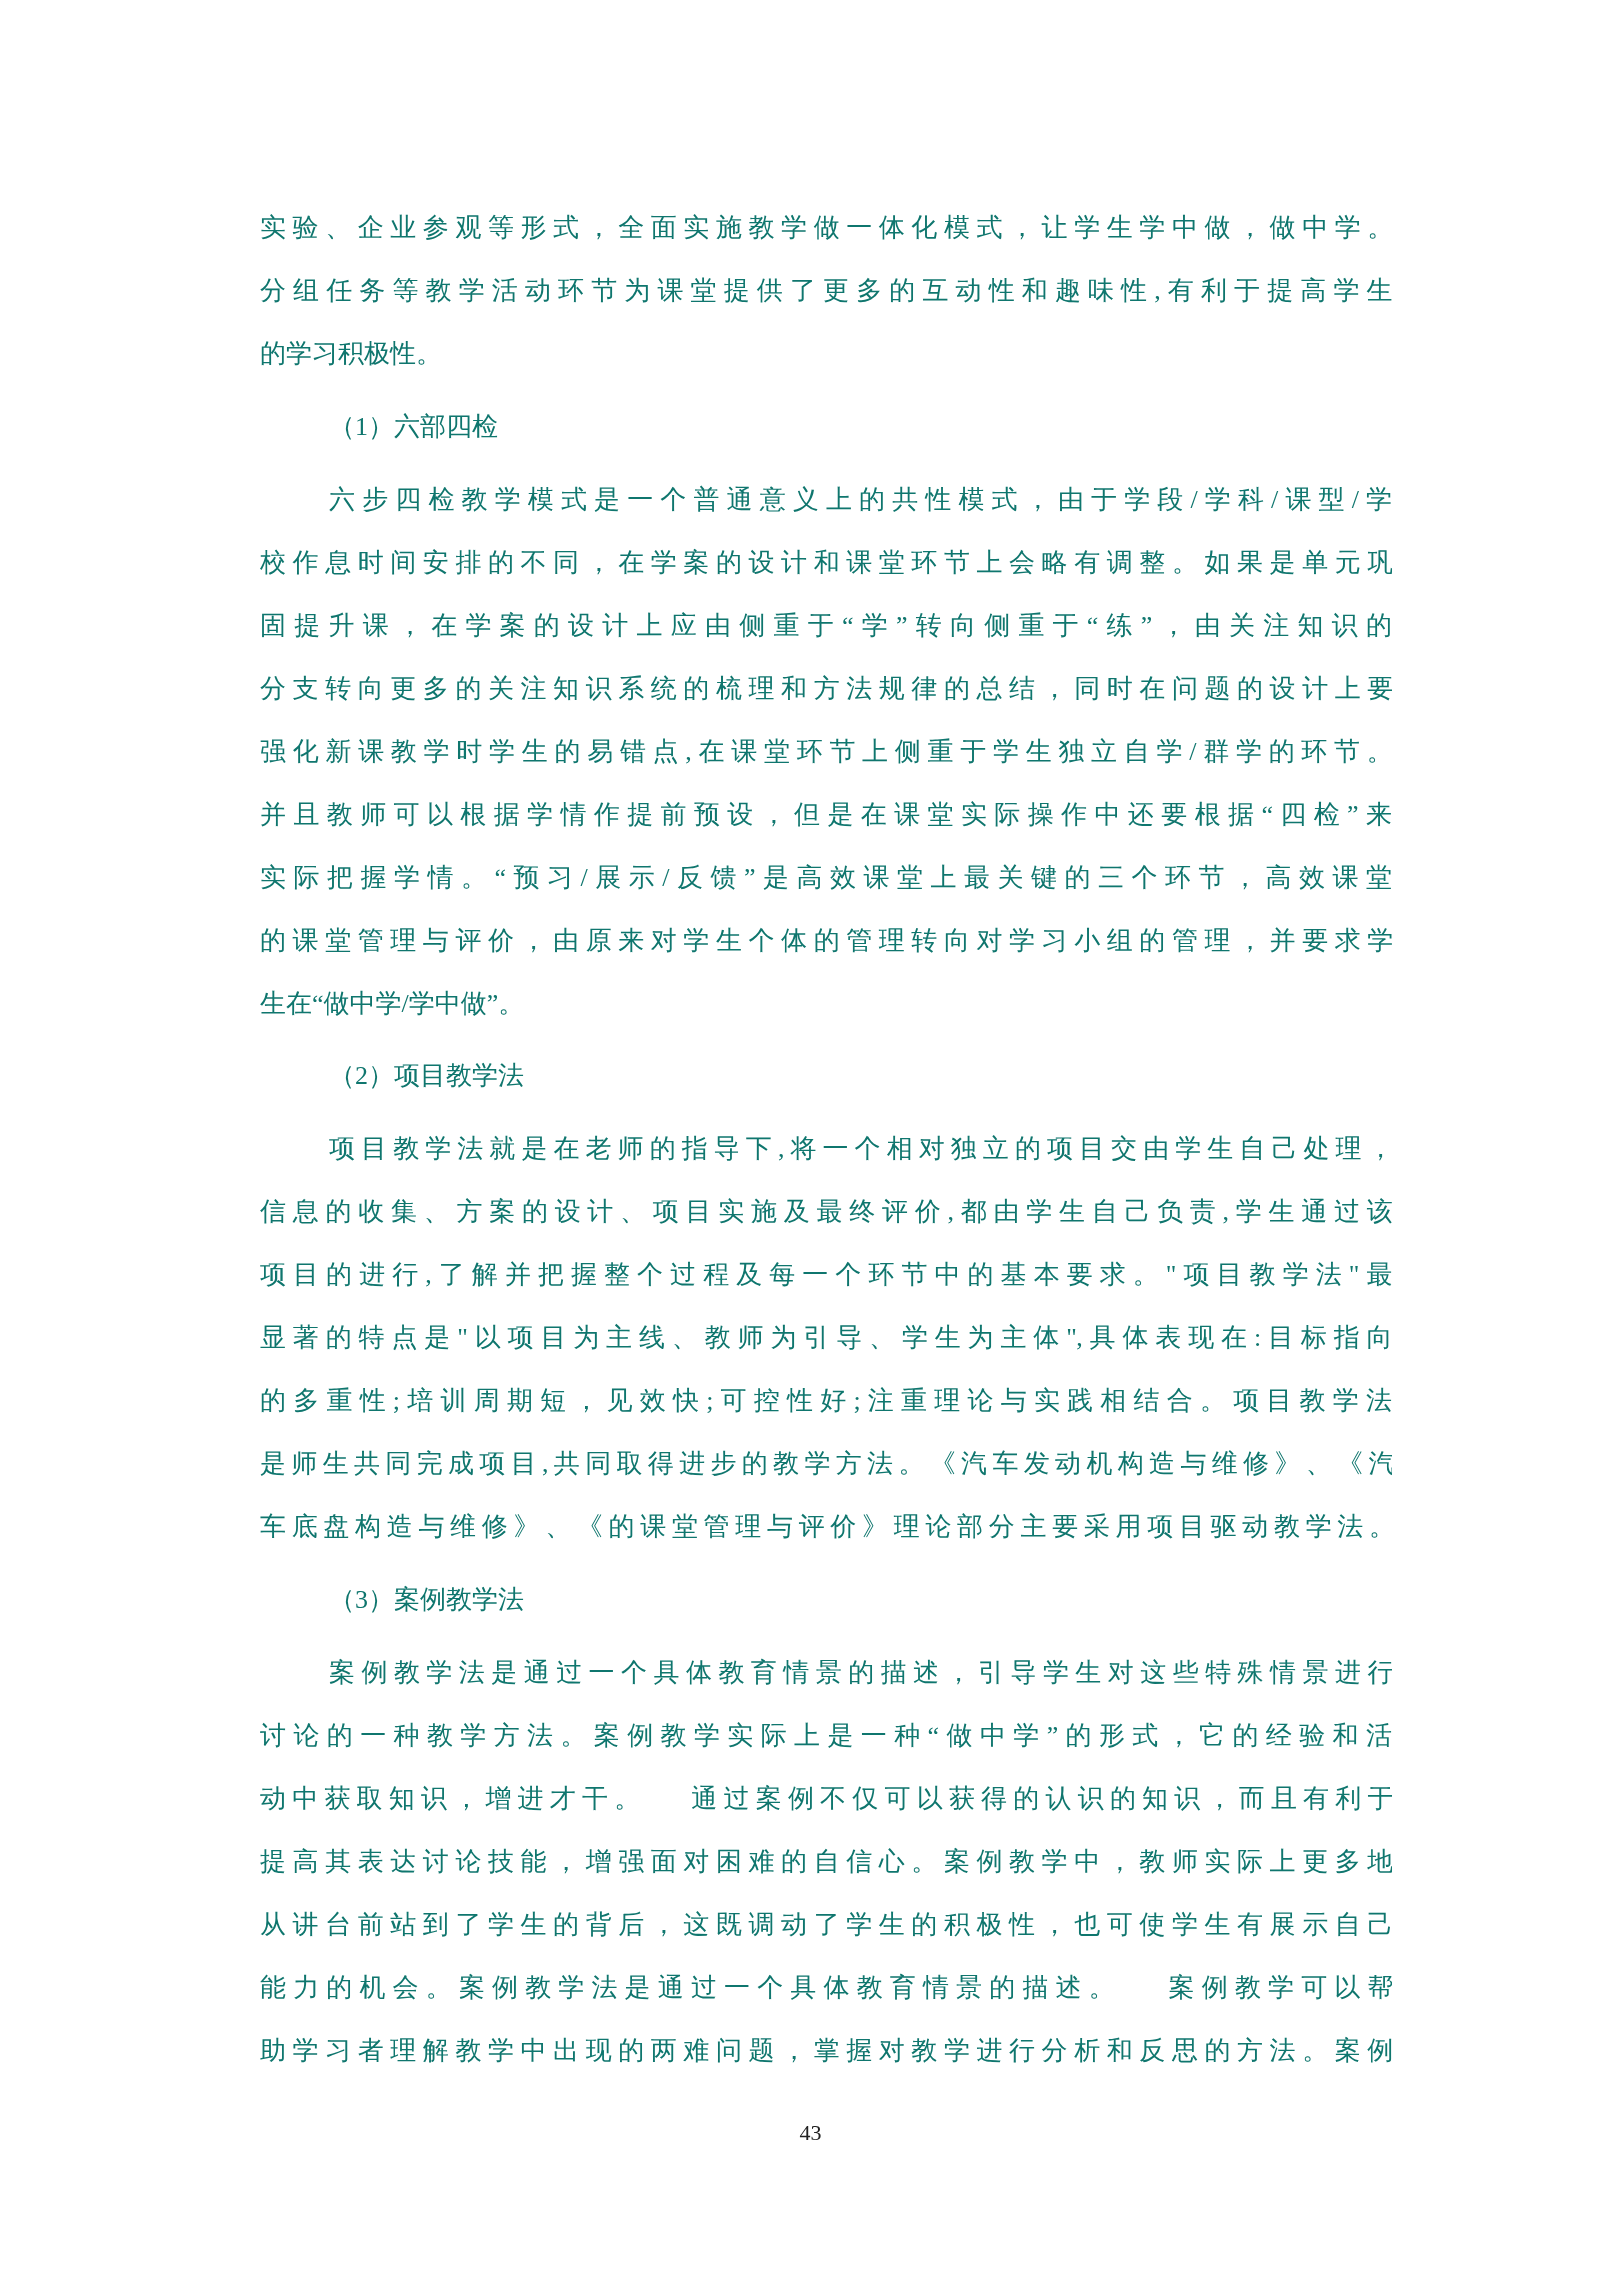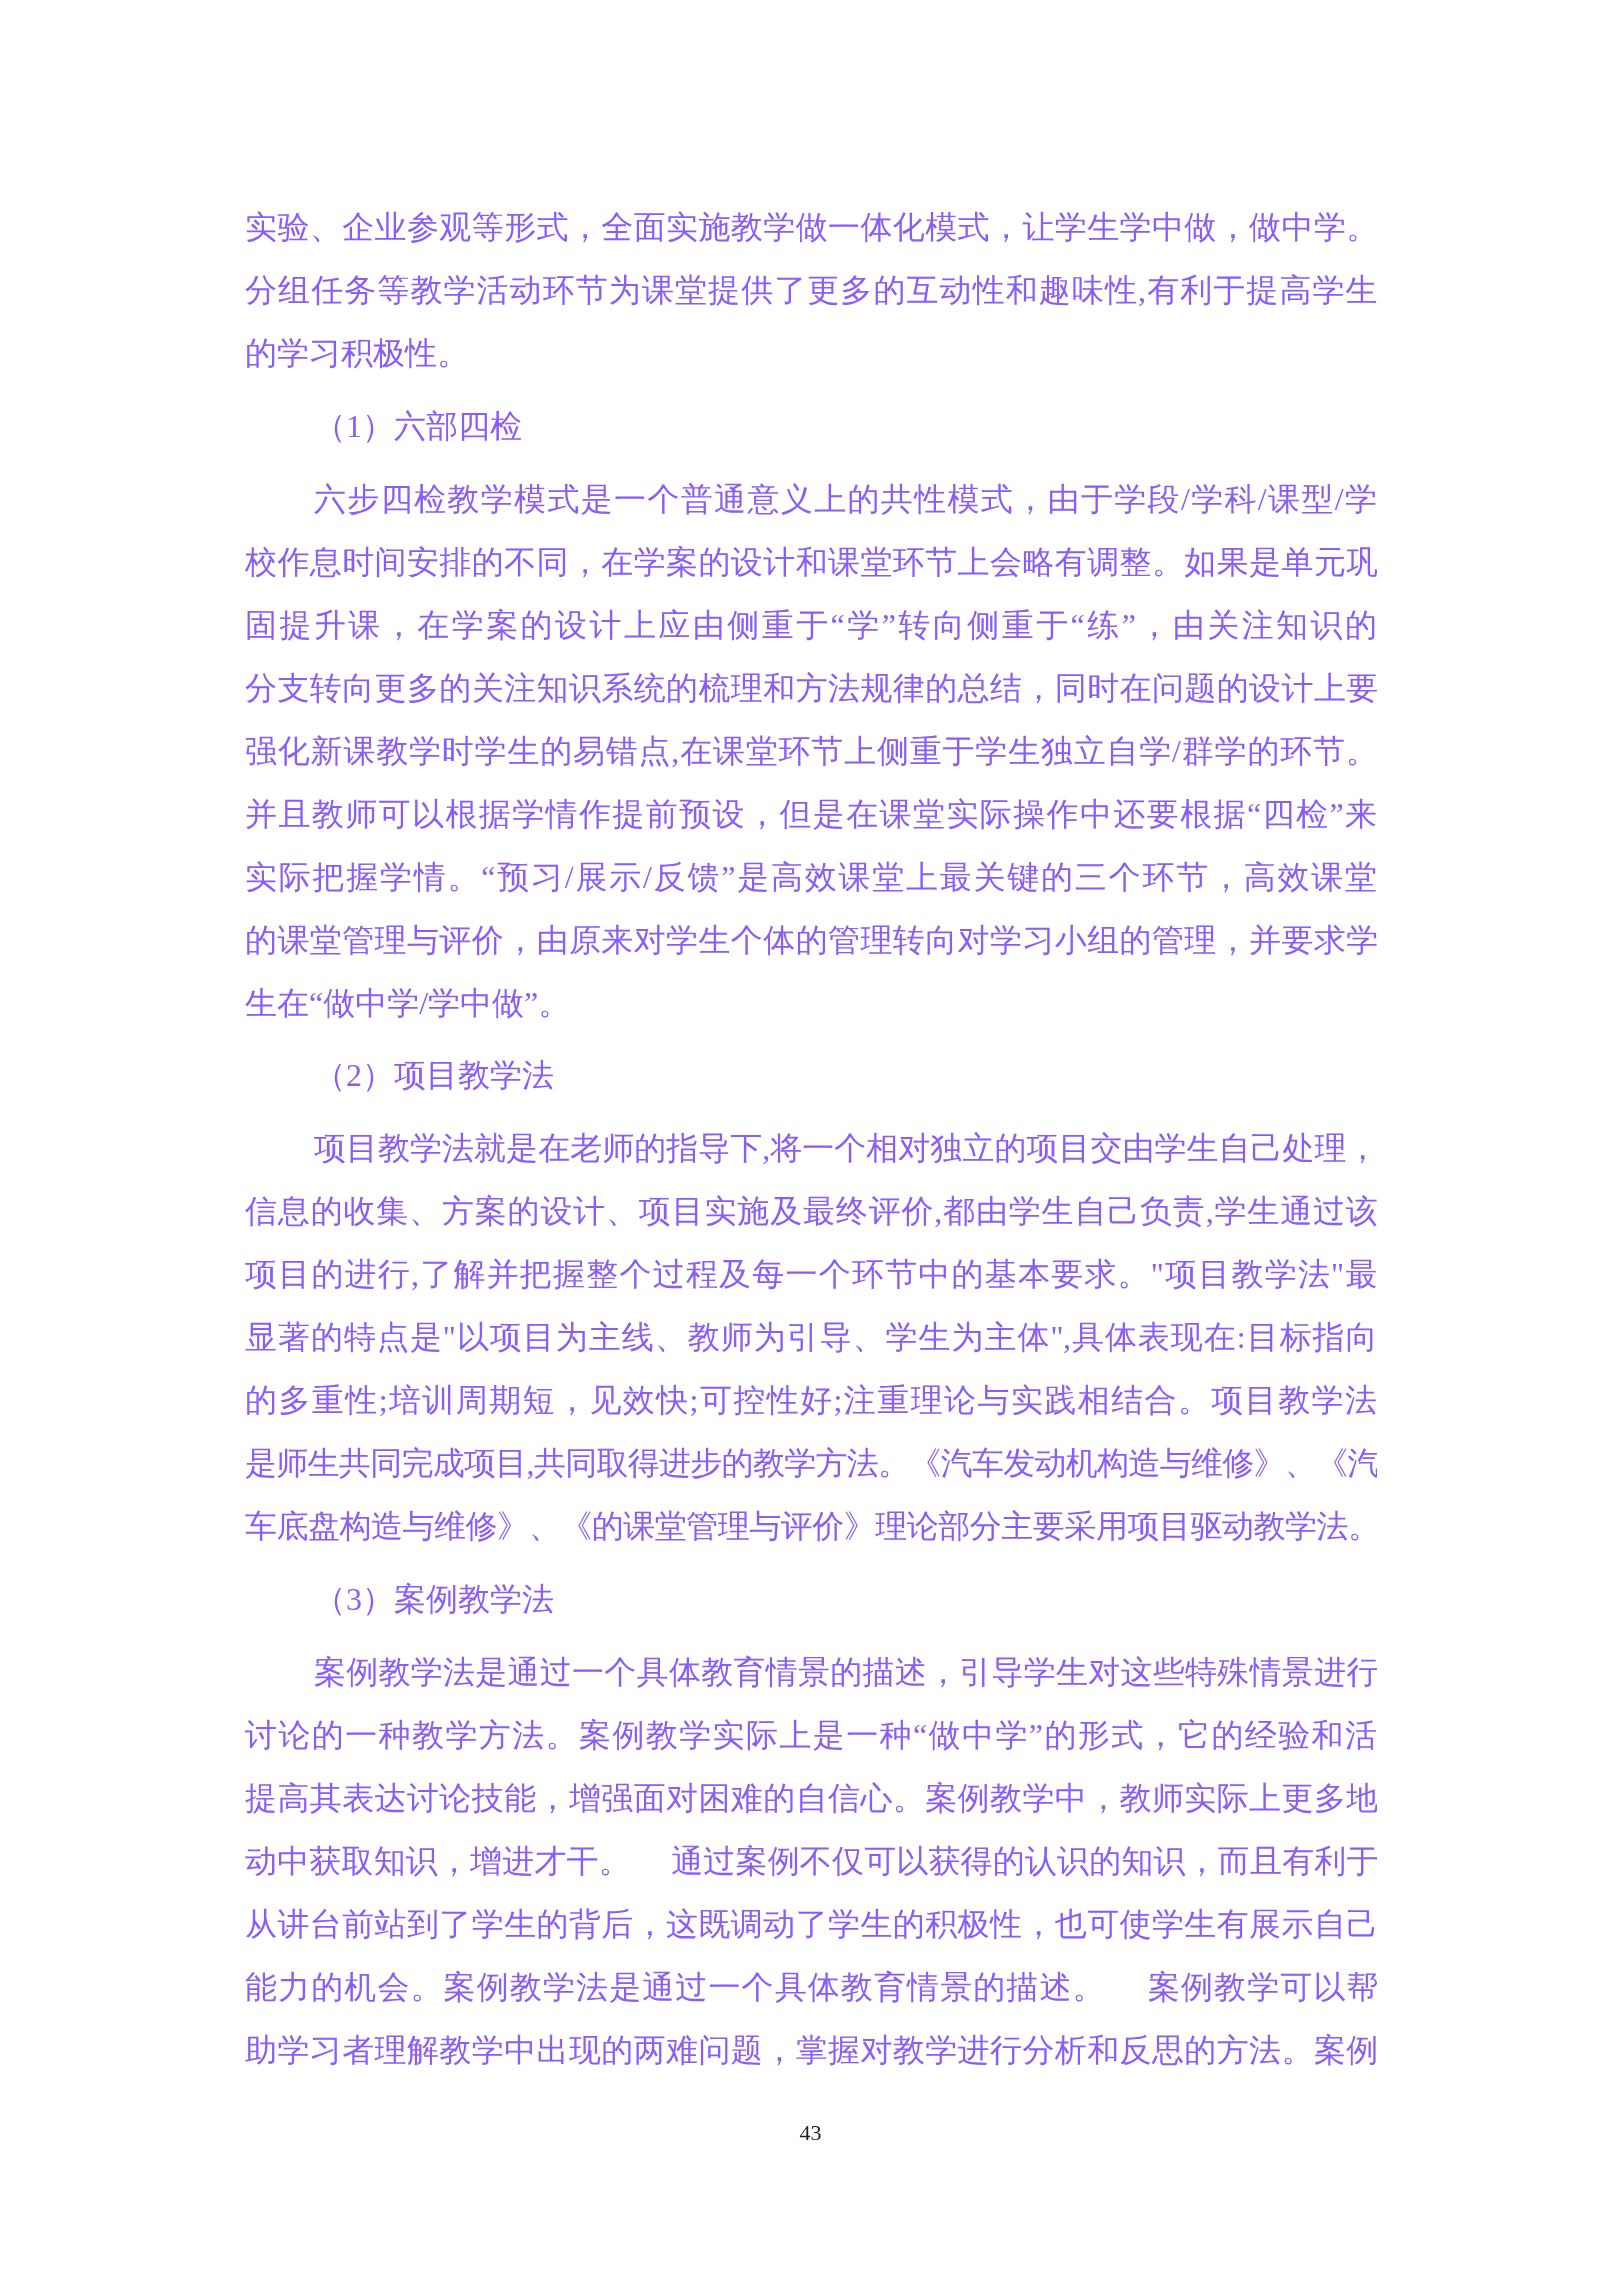--- a/index.html
+++ b/index.html
@@ -14,25 +14,25 @@
   }
   .page {
     position: relative;
     width: 1621px;
     height: 2293px;
     background: #ffffff;
     overflow: hidden;
   }
   .content {
     position: absolute;
-    left: 245px;
+    left: 260px;
     top: 196px;
     width: 1132px;
-    color: #8b5cf6;
-    font-size: 32px;
+    color: #0f766e;
+    font-size: 26px;
   }
   .line {
     height: 63px;
     line-height: 63px;
     text-align: left;
     overflow: hidden;
   }
   .line.j {
     text-align: justify;
     text-align-last: justify;
@@ -76,21 +76,21 @@
       <div class="line indent j" style="letter-spacing: -1.6px;">项目教学法就是在老师的指导下,将一个相对独立的项目交由学生自己处理，</div>
       <div class="line j" style="letter-spacing: -0.8px;">信息的收集、方案的设计、项目实施及最终评价,都由学生自己负责,学生通过该</div>
       <div class="line j" style="letter-spacing: -0.4px;">项目的进行,了解并把握整个过程及每一个环节中的基本要求。"项目教学法"最</div>
       <div class="line j" style="letter-spacing: -0.6px;">显著的特点是"以项目为主线、教师为引导、学生为主体",具体表现在:目标指向</div>
       <div class="line j" style="">的多重性;培训周期短，见效快;可控性好;注重理论与实践相结合。项目教学法</div>
       <div class="line j" style="letter-spacing: -2.4px;">是师生共同完成项目,共同取得进步的教学方法。《汽车发动机构造与维修》、《汽</div>
       <div class="line j" style="letter-spacing: -3px;">车底盘构造与维修》、《的课堂管理与评价》理论部分主要采用项目驱动教学法。</div>
       <div class="line indent hd" style="">（3）案例教学法</div>
       <div class="line indent j" style="letter-spacing: -1.4px;">案例教学法是通过一个具体教育情景的描述，引导学生对这些特殊情景进行</div>
       <div class="line j" style="">讨论的一种教学方法。案例教学实际上是一种“做中学”的形式，它的经验和活</div>
+      <div class="line j" style="letter-spacing: -1.5px;">动中获取知识，增进才干。　 通过案例不仅可以获得的认识的知识，而且有利于</div>
       <div class="line j" style="letter-spacing: -1.3px;">提高其表达讨论技能，增强面对困难的自信心。案例教学中，教师实际上更多地</div>
-      <div class="line j" style="letter-spacing: -1.5px;">动中获取知识，增进才干。　 通过案例不仅可以获得的认识的知识，而且有利于</div>
       <div class="line j" style="letter-spacing: -1.3px;">从讲台前站到了学生的背后，这既调动了学生的积极性，也可使学生有展示自己</div>
       <div class="line j" style="letter-spacing: -1.5px;">能力的机会。案例教学法是通过一个具体教育情景的描述。　 案例教学可以帮</div>
       <div class="line j" style="letter-spacing: -1.3px;">助学习者理解教学中出现的两难问题，掌握对教学进行分析和反思的方法。案例</div>
     </div>
   <div class="pagenum">43</div>
 </div>
 
 
 </body></html>

